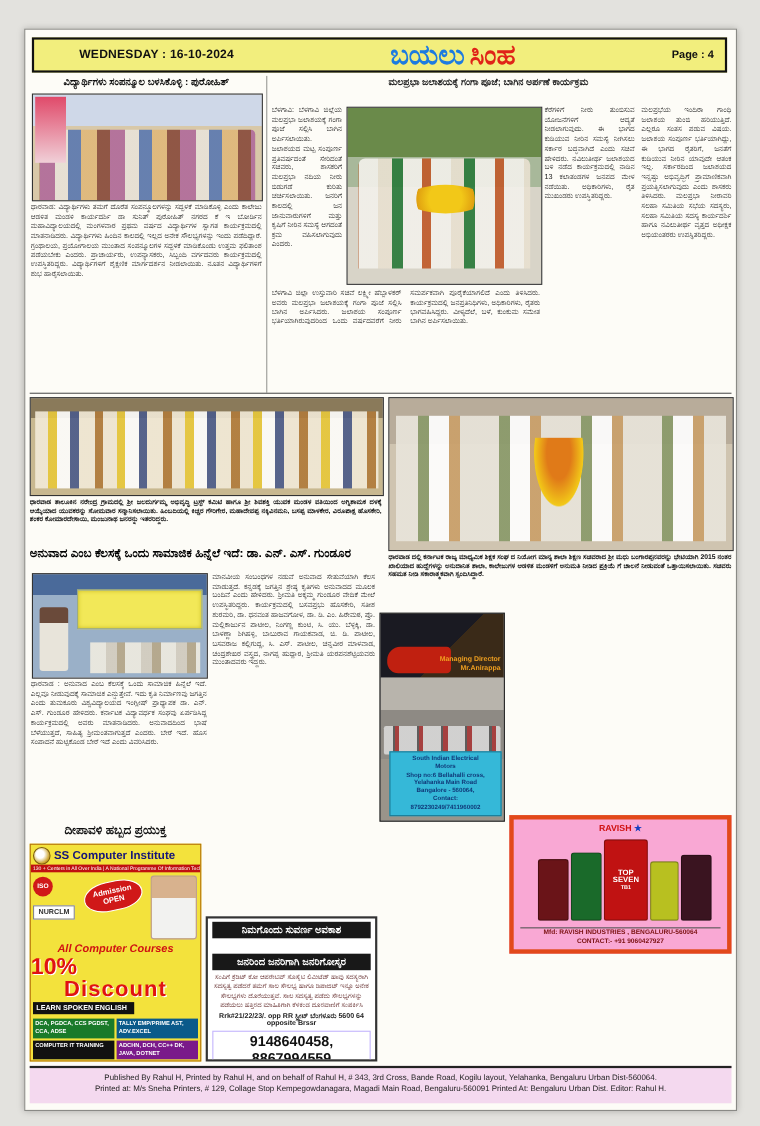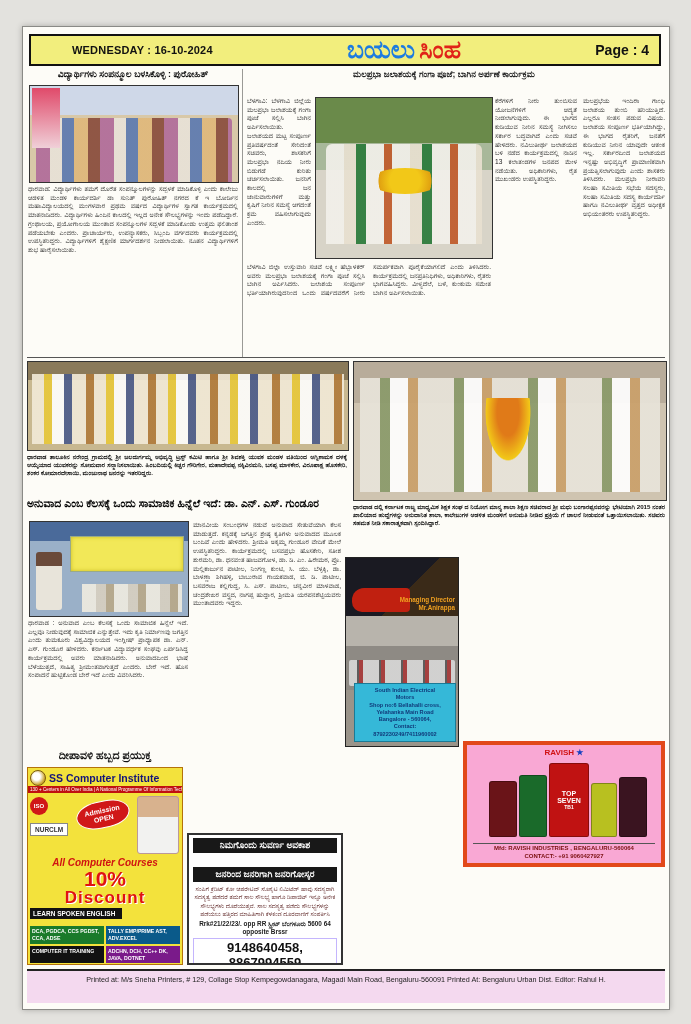--- a/index.html
+++ b/index.html
@@ -1,21 +1,21 @@
 <!DOCTYPE html>
 <html><head>
 <meta charset="utf-8">
 <style>
   html,body{margin:0;padding:0;background:#c9c9c4;font-family:"Liberation Sans",sans-serif;}
   .canvas{position:relative;width:691px;height:1024px;background:#e3e2de;overflow:hidden;}
   .sheet{position:absolute;left:22px;top:26px;width:646px;height:982px;background:#fdfcf7;border:1px solid #8a8a86;box-shadow:0 0 6px rgba(0,0,0,.25);}
   .abs{position:absolute;}
   .masthead{background:#f2ee7d;border:2px solid #111;display:flex;align-items:center;justify-content:space-between;padding:0 10px;box-sizing:border-box;}
   .date{font-size:11px;font-weight:bold;color:#111;letter-spacing:.2px;}
-  .pageno{font-size:14px;font-weight:bold;color:#111;}
+  .pageno{font-size:10px;font-weight:bold;color:#111;}
   .title1{color:#1d7be0;font-size:25px;font-weight:bold;}
   .title2{color:#e02318;font-size:25px;font-weight:bold;}
   .kicker{font-size:8.5px;font-weight:bold;color:#222;text-align:center;}
   .headline{font-size:12px;font-weight:bold;color:#000;text-align:center;line-height:1.15;}
   .subhead{font-size:9px;font-weight:bold;color:#111;line-height:1.2;}
   .txt{font-size:6.6px;line-height:1.32;color:#1c1c1c;text-align:justify;overflow:hidden;}
   .cap{font-size:6.2px;line-height:1.3;color:#111;font-weight:600;text-align:justify;overflow:hidden;}
   .vline{width:1px;background:#9a9a96;}
   .hline{height:1px;background:#555;}
   .photo{border:1px solid #333;overflow:hidden;}
@@ -26,22 +26,22 @@
   .ss-head{display:flex;align-items:center;gap:3px;padding:2px 2px 0 2px;}
   .ss-logo{width:14px;height:14px;border-radius:50%;background:radial-gradient(circle at 40% 40%,#fff 30%,#caa22a 70%);border:1px solid #7a5a10;flex:0 0 auto;}
   .ss-name{font-size:10.5px;font-weight:bold;color:#14147a;}
   .ss-strip{background:#c01010;color:#fff;font-size:4.6px;padding:1px 2px;white-space:nowrap;overflow:hidden;}
   .ss-mid{position:relative;height:64px;}
   .ss-open{position:absolute;left:48px;top:8px;background:#d01818;color:#fff;border-radius:50%/60%;padding:5px 8px;font-size:7px;font-weight:bold;transform:rotate(-12deg);text-align:center;line-height:1.1;border:1px solid #fff;}
   .ss-face{position:absolute;right:3px;top:3px;width:40px;height:56px;background:linear-gradient(180deg,#d8b28e 0 35%,#f2f2f0 35% 100%);border:1px solid #b99;border-radius:3px;}
   .ss-iso{position:absolute;left:2px;top:4px;width:18px;height:18px;border-radius:50%;background:#d01818;color:#fff;font-size:6px;font-weight:bold;display:flex;align-items:center;justify-content:center;}
   .ss-nurclm{position:absolute;left:2px;top:30px;background:#fff;border:1px solid #888;font-size:6.5px;font-weight:bold;color:#333;padding:2px 4px;}
   .ss-red1{color:#d01212;font-size:10px;font-weight:bold;text-align:center;font-style:italic;}
-  .ss-pct{color:#e01212;font-size:21px;font-weight:bold;text-align:center;line-height:1;text-shadow:1px 1px 0 #fff;}
-  .ss-disc{color:#e01212;font-size:17px;font-weight:bold;text-align:center;line-height:1;letter-spacing:1px;text-shadow:1px 1px 0 #fff;}
+  .ss-pct{color:#e01212;font-size:21px;font-weight:bold;line-height:1;text-shadow:1px 1px 0 #fff;}
+  .ss-disc{color:#e01212;font-size:20px;font-weight:bold;text-align:center;line-height:1;letter-spacing:1px;text-shadow:1px 1px 0 #fff;}
   .ss-black{background:#111;color:#fff;font-size:6.5px;font-weight:bold;padding:2px 3px;margin:2px;}
   .ss-course{position:absolute;background:#1a7a2a;color:#fff;font-size:5.2px;font-weight:bold;padding:2px;line-height:1.25;box-sizing:border-box;}
   .gold-ad{background:#fff;border:2px solid #333;box-sizing:border-box;overflow:hidden;}
   .gold-t{background:#181818;color:#fff;font-size:9px;font-weight:bold;text-align:center;padding:2px 1px;margin:3px 4px 0 4px;}
   .gold-b{font-size:6.2px;color:#5a2020;text-align:center;line-height:1.35;padding:3px 5px 0 5px;}
   .gold-a{font-size:6.4px;color:#222;text-align:center;font-weight:bold;padding:2px 4px 0 4px;}
   .gold-ph{font-size:13px;font-weight:bold;color:#111;text-align:center;border:1px solid #c4b5fd;margin:3px 4px;padding:1px 0;}
   .rav-ad{background:#f9a8d4;border:4px solid #e2491a;box-sizing:border-box;overflow:hidden;position:relative;}
   .rav-logo{color:#d01212;font-size:8px;font-weight:bold;text-align:center;margin-top:3px;}
   .rav-star{color:#1540c0;font-size:8px;}
@@ -186,17 +186,18 @@
     </div>
     <div class="pouch" style="left:124px;width:24px;height:52px;background:#b8c020;"></div>
     <div class="pouch" style="left:152px;width:26px;height:58px;background:#3a1420;"></div>
     <div class="rav-foot">
       <div>Mfd: RAVISH INDUSTRIES , BENGALURU-560064</div>
       <div>CONTACT:- +91 9060427927</div>
     </div>
   </div>
 
   <div class="abs footer" style="left:4px;top:942px;width:638px;height:34px;">
+    <div>Published By Rahul H, Printed by Rahul H, and on behalf of Rahul H, # 343, 3rd Cross, Bande Road, Kogilu layout, Yelahanka, Bengaluru Urban Dist-560064.</div>
     <div>Printed at: M/s Sneha Printers, # 129, Collage Stop Kempegowdanagara, Magadi Main Road, Bengaluru-560091 Printed At: Bengaluru Urban Dist. Editor: Rahul H.</div>
   </div>
 
  </div>
 </div>
 
 </body></html>

